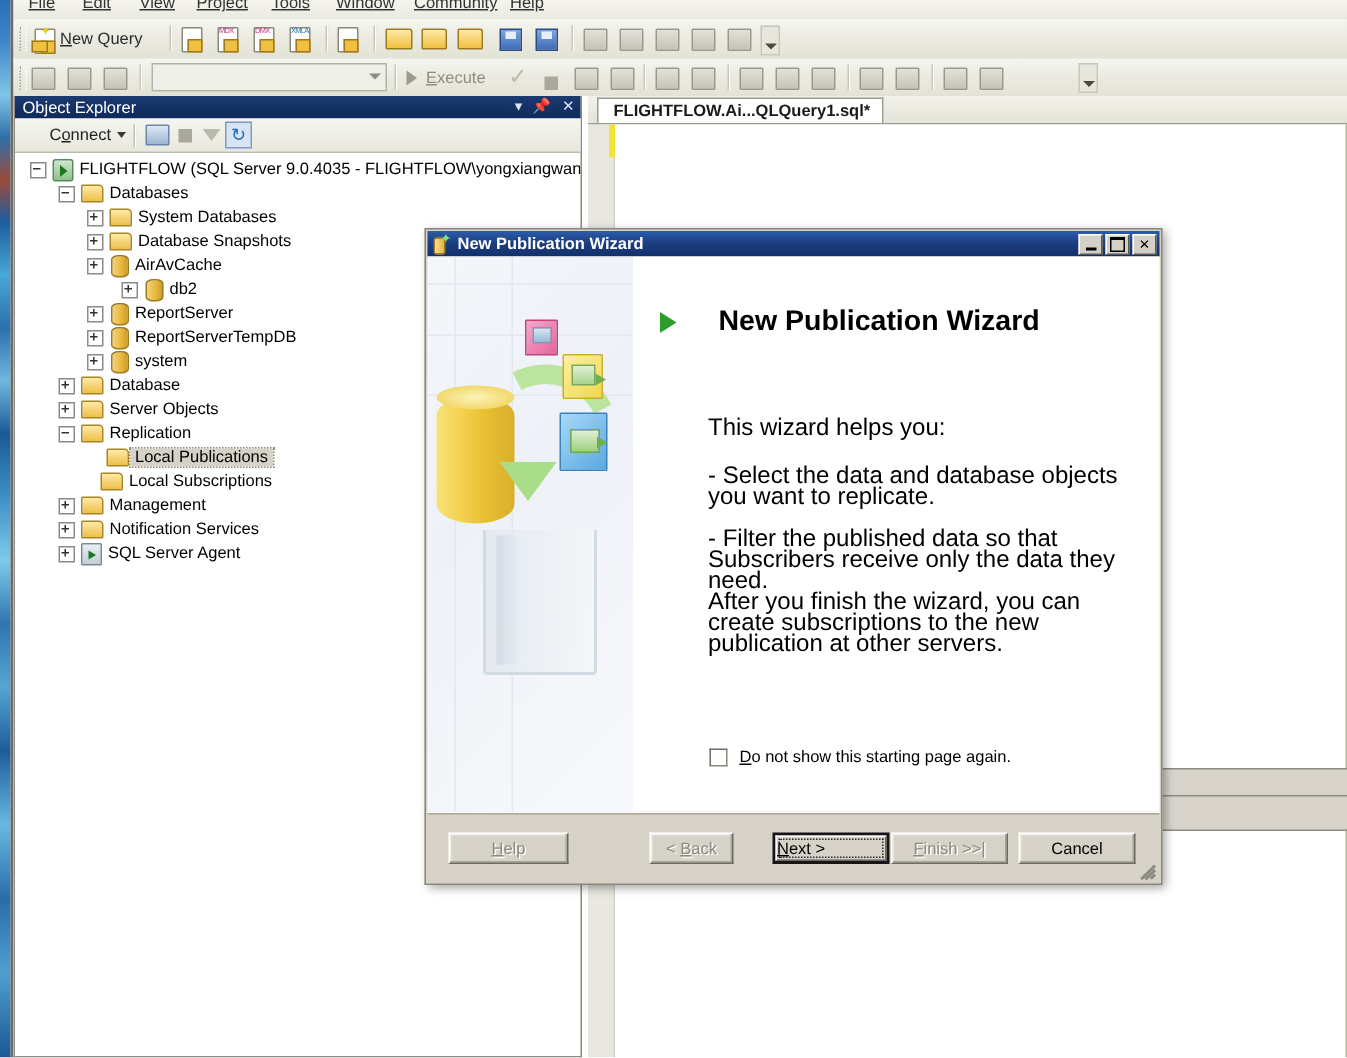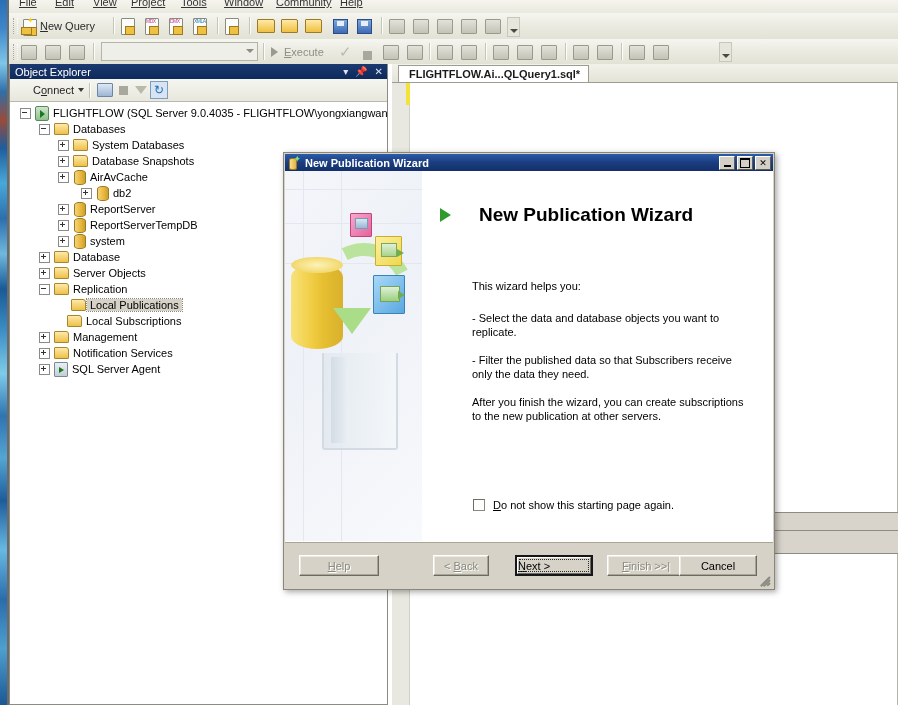--- a/index.html
+++ b/index.html
@@ -358,21 +358,21 @@
   .dlg-heading-row { position: absolute; left: 18px; top: 33px; display: flex; align-items: center; }
   .green-tri {
     width: 0; height: 0; border-left: 11px solid #2e9b2e;
     border-top: 7px solid transparent; border-bottom: 7px solid transparent;
     margin-right: 28px; flex: none;
   }
   .dlg-heading {
     font-size: 19px; font-weight: bold; color: #000; white-space: nowrap;
   }
   .dlg-para {
-    position: absolute; left: 50px; font-size: 11px; color: #000; line-height: 14px;
+    position: absolute; left: 50px; font-size: 16px; color: #000; line-height: 14px;
     width: 278px;
   }
   .dlg-check-row {
     position: absolute; left: 51px; top: 328px; display: flex; align-items: center; gap: 8px;
   }
   .checkbox {
     width: 12px; height: 12px; background: #ffffff;
     border: 1px solid #8a8a7a;
     border-top-color: #6e6e62; border-left-color: #6e6e62;
     box-sizing: border-box; flex: none;
@@ -815,21 +815,21 @@
       </div>
       <div class="dbtn disabled" style="left:148px;width:56px;">
         <span>&lt; <span class="acc">B</span>ack</span>
       </div>
       <div class="dbtn default" style="left:230px;width:78px;">
         <span class="inner">
           <span><span class="acc">N</span>ext &gt;</span>
         </span>
         <span class="focus-rect"></span>
       </div>
-      <div class="dbtn disabled" style="left:322px;width:78px;">
+      <div class="dbtn disabled" style="left:309px;width:78px;">
         <span><span class="acc">F</span>inish &gt;&gt;|</span>
       </div>
       <div class="dbtn" style="left:394px;width:78px;">
         <span>Cancel</span>
       </div>
 
       <div class="resize-grip">
         <i style="width:4px; bottom:2px; right:1px;"></i>
         <i style="width:9px; bottom:5px; right:1px;"></i>
         <i style="width:13px; bottom:8px; right:1px;"></i>

